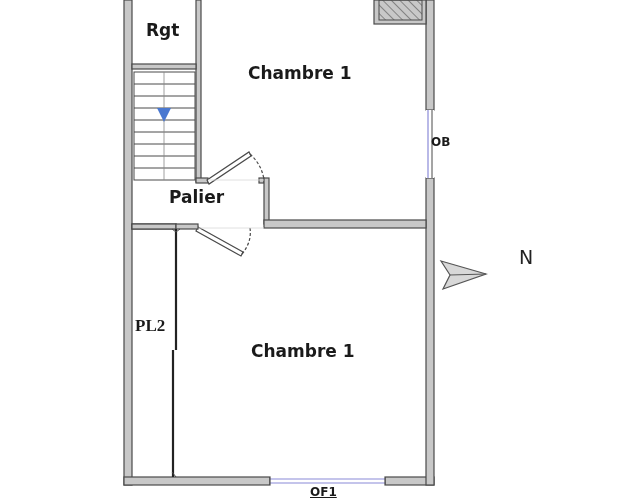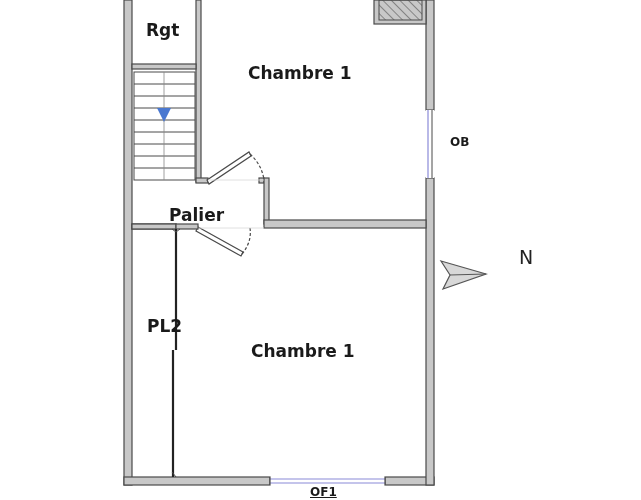--- a/index.html
+++ b/index.html
@@ -104,18 +104,18 @@
   <path d="M 172 472 L 176 477" fill="none" stroke="#4a4a4a" stroke-width="1"></path>
 
   <g>
     <polygon points="441,261 486,274 443,289 450,275" fill="#d8d8d8" stroke="#555" stroke-width="1.2"></polygon>
     <line x1="450" y1="275" x2="486" y2="274" stroke="#555" stroke-width="1"></line>
   </g>
 </svg>
 
 <div class="lbl lbl-big" style="left:146px;top:20px;">Rgt</div>
 <div class="lbl lbl-big" style="left:248px;top:63px;">Chambre 1</div>
-<div class="lbl lbl-big" style="left:169px;top:205px;">Palier</div>
-<div class="lbl lbl-big" style="left:147px;top:316px;">PL2</div>
+<div class="lbl lbl-big" style="left:169px;top:187px;">Palier</div>
+<div class="lbl lbl-big" style="left:135px;top:316px;font-family:Liberation Serif, serif;">PL2</div>
 <div class="lbl lbl-big" style="left:251px;top:341px;">Chambre 1</div>
-<div class="lbl lbl-small" style="left:431px;top:135px;padding-left:19px;">OB</div>
+<div class="lbl lbl-small" style="left:431px;top:135px;">OB</div>
 <div class="lbl lbl-small" style="left:310px;top:485px;text-decoration:underline;">OF1</div>
 <div class="north" style="left:519px;top:246px;">N</div>
 
 </body></html>

